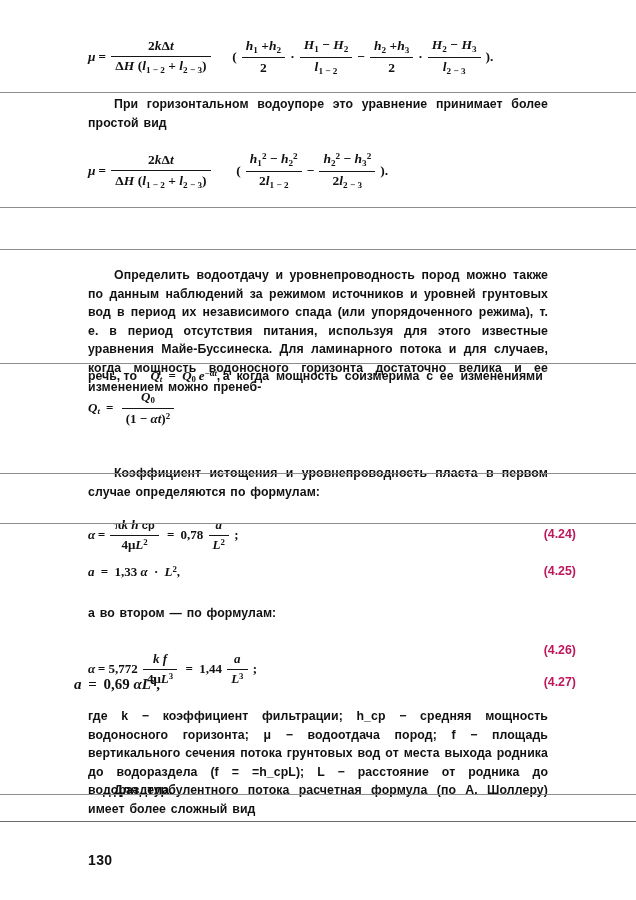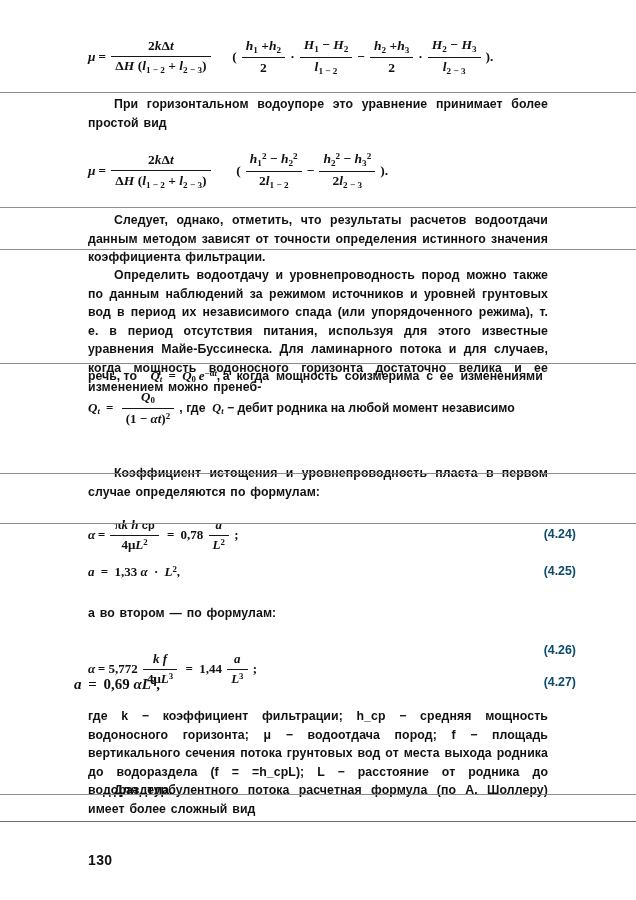--- a/index.html
+++ b/index.html
@@ -88,21 +88,21 @@
   sub { font-size: 0.68em; vertical-align: -0.28em; font-style: normal; }
   sup { font-size: 0.68em; vertical-align: 0.48em; font-style: normal; }
   .sub-i { font-size: 0.68em; vertical-align: -0.28em; font-style: italic; }
 
   .eqno {
     position: absolute;
     right: 60px;
     font-family: "Liberation Sans", sans-serif;
     font-weight: bold;
     font-size: 12.4px;
-    color: #0c4a6e;
+    color: #be185d;
   }
 
   .runtext {
     font-family: "Liberation Sans", sans-serif;
     font-weight: bold;
     font-size: 12.3px;
     font-style: normal;
   }
 
   .pageno {
@@ -167,23 +167,20 @@
       <span class="den"><span class="mn">2</span><span class="mi">l</span><sub>1&nbsp;−&nbsp;2</sub></span>
     </span><span class="op">−</span><span class="frac">
       <span class="num"><span class="mi">h</span><sub>2</sub><sup>2</sup> − <span class="mi">h</span><sub>3</sub><sup>2</sup></span>
       <span class="bar"></span>
       <span class="den"><span class="mn">2</span><span class="mi">l</span><sub>2&nbsp;−&nbsp;3</sub></span>
     </span><span class="op">).</span>
   </div>
 
   <div class="scan-rule" style="top:207px;"></div>
 
-  <div class="col" style="top:211px;">
-    <p class="body indent">Следует, однако, отметить, что результаты расчетов водоотдачи данным методом зависят от точности определения истинного значения коэффициента фильтрации.</p>
-  </div>
 
   <div class="scan-rule" style="top:249px;"></div>
 
   <div class="col" style="top:266px;">
     <p class="body indent">Определить водоотдачу и уровнепроводность пород можно также по данным наблюдений за режимом источников и уровней грунтовых вод в период их независимого спада (или упорядоченного режима), т. е. в период отсутствия питания, используя для этого известные уравнения Майе-Буссинеска. Для ламинарного потока и для случаев, когда мощность водоносного горизонта достаточно велика и ее изменением можно пренеб-</p>
   </div>
 
   <div class="scan-rule" style="top:363px;"></div>
 
   <div class="math" style="left:88px; top:368px; font-size:13px;">
@@ -195,21 +192,20 @@
   </div>
 
   <div class="math" style="left:88px; top:390px; font-size:13px;">
     <span class="mi">Q<span class="sub-i">t</span></span>
     <span class="op">=</span>
     <span class="frac">
       <span class="num"><span class="mi">Q</span><sub>0</sub></span>
       <span class="bar"></span>
       <span class="den">(1 − <span class="mi">αt</span>)<sup>2</sup></span>
     </span>
-    <span class="runtext">,&nbsp;где&nbsp;&nbsp;<span class="mi" style="font-family:'Liberation Serif',serif">Q<span class="sub-i">t</span></span>&nbsp;−&nbsp;дебит&nbsp;родника&nbsp;на&nbsp;любой&nbsp;момент&nbsp;независимо</span>
   </div>
 
 
   <div class="col" style="top:464px;">
     <p class="body indent">Коэффициент истощения и уровнепроводность пласта в первом случае определяются по формулам:</p>
   </div>
 
   <div class="scan-rule" style="top:473px;"></div>
 
   <div class="math" style="left:88px; top:518px; font-size:13px;">

